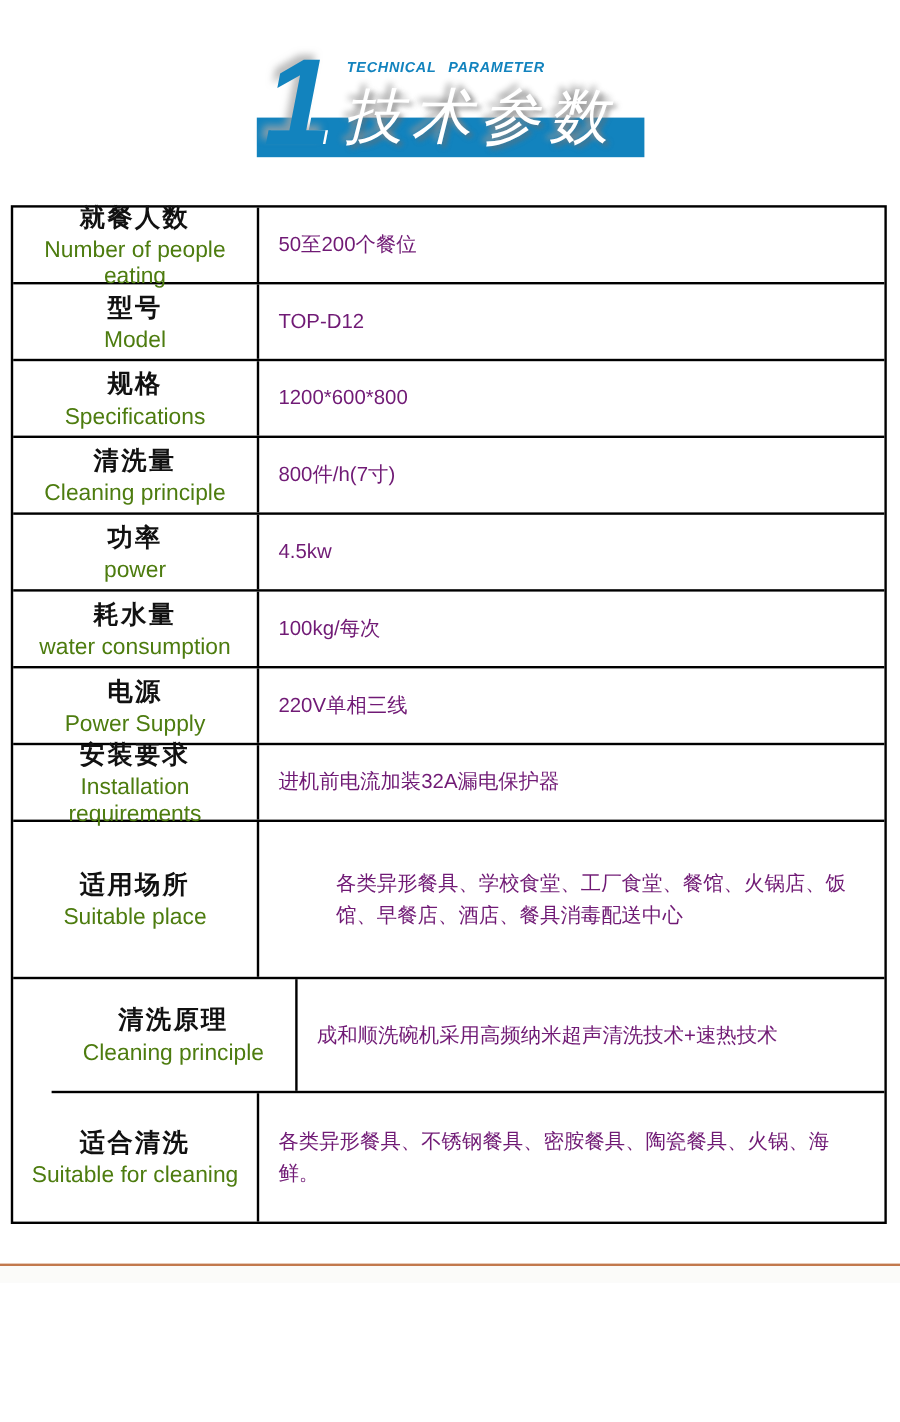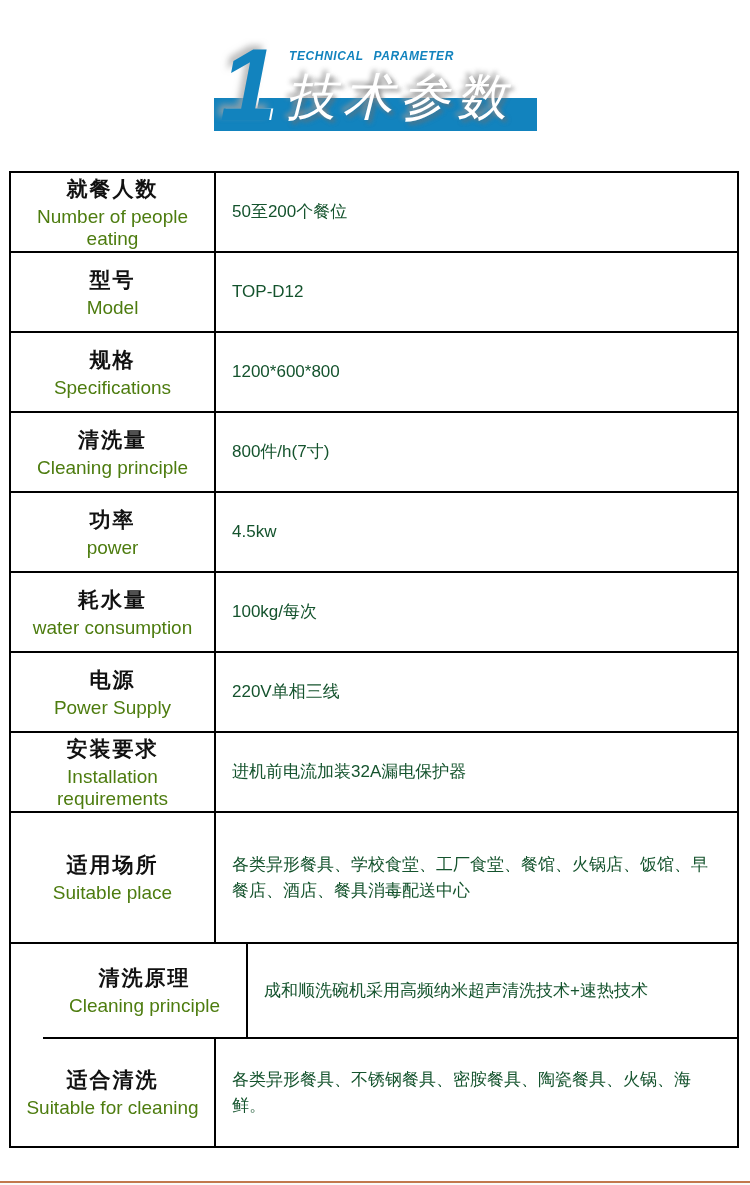--- a/index.html
+++ b/index.html
@@ -51,22 +51,22 @@
     text-shadow: -3px -3px 5px rgba(150,150,150,0.9), 3px 3px 4px rgba(110,110,110,0.7);
   }
 
   
   .spec-table {
     margin: 0 9px;
     width: 730px;
     border: 2px solid #000000;
     background: #ffffff;
   }
-  .row { display: flex; border-bottom: 2px solid #000000; height: 80px; }
-  .row:nth-child(9)  { height: 131px; }
+  .row { display: flex; border-bottom: 2px solid #000000; height: 64px; }
+  .row:nth-child(9)  { height: 131px; gap: 48px; }
   .row:nth-child(10) { height: 95px; margin-left: 32px; }
   .row:nth-child(11) { height: 107px; border-bottom: none; }
   .cell.label {
     width: 205px;
     flex: 0 0 205px;
     border-right: 2px solid #000000;
     display: flex;
     flex-direction: column;
     justify-content: center;
     align-items: center;
@@ -84,21 +84,21 @@
     color: #4d7c0f;
     margin-top: 3px;
   }
   .cell.value {
     flex: 1;
     display: flex;
     align-items: center;
     padding: 6px 26px 6px 16px;
     font-size: 17px;
     line-height: 1.5;
-    color: #14532d;
+    color: #701a75;
   }
 
   
   .bottom-line {
     margin-top: 33px;
     width: 750px;
     height: 2px;
     background: #c2794d;
   }
   .bottom-strip {

